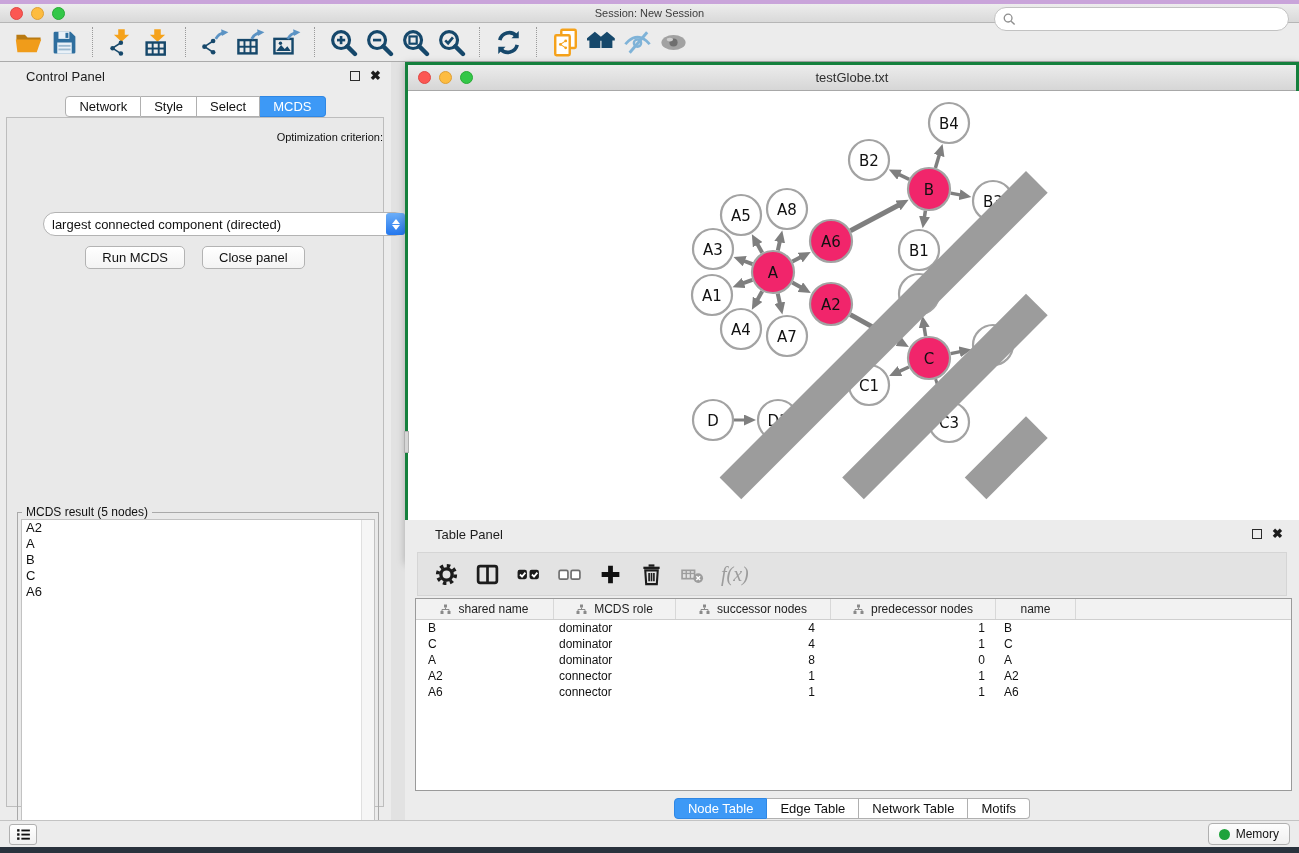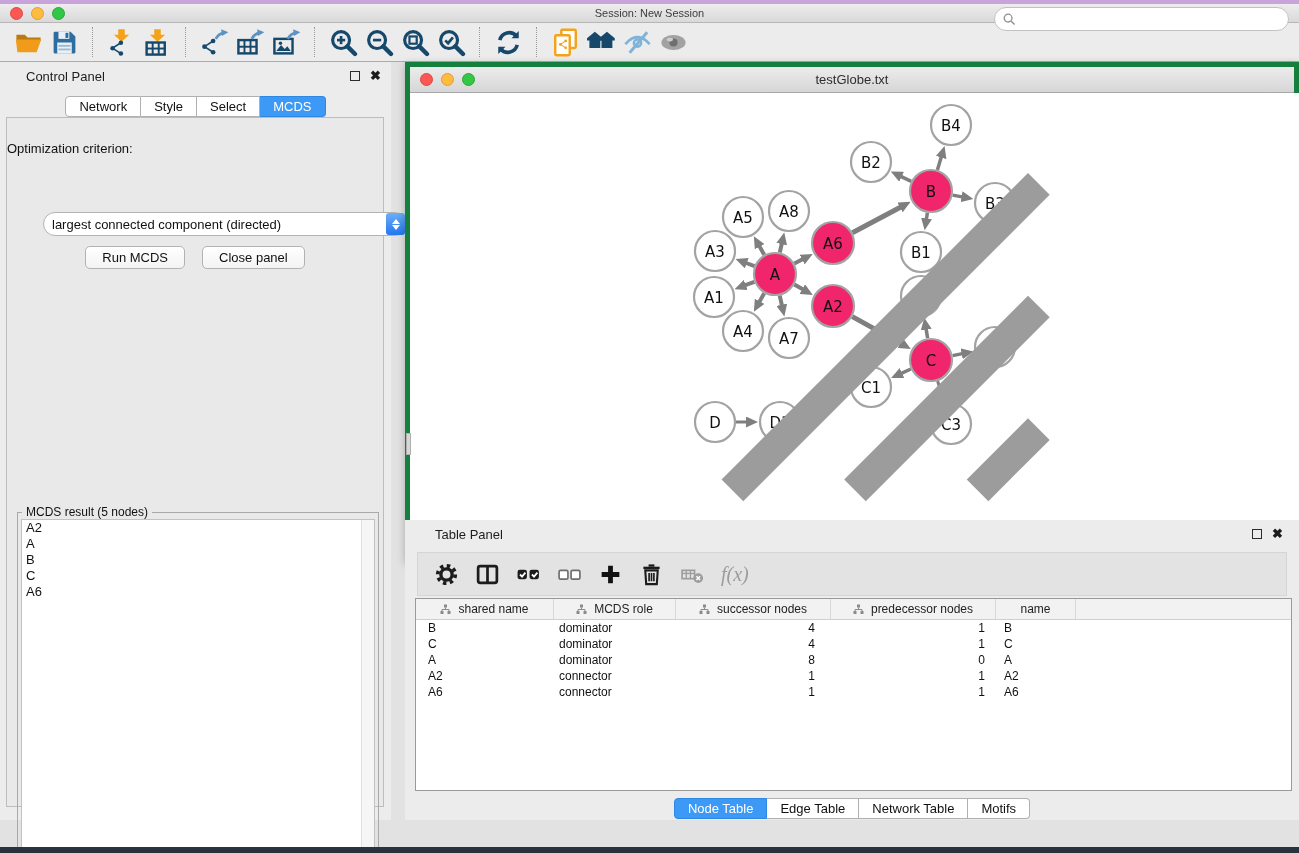--- a/index.html
+++ b/index.html
@@ -41,42 +41,42 @@
   .float-btn { width:10px; height:10px; border:1.6px solid #2b2b2b; display:inline-block; }
   .close-btn { font-size:13px; font-weight:bold; color:#1b1b1b; line-height:10px; }
   .segbar { display:flex; justify-content:center; margin-top:6px; }
   .seg { font-size:13px; color:#111; background:#fff; border:1px solid #b0b0b0; border-left:none;
     padding:2px 13px; height:21px; display:flex; align-items:center; }
   .seg:first-child { border-left:1px solid #b0b0b0; border-radius:4px 0 0 4px; }
   .seg:last-child { border-radius:0 4px 4px 0; }
   .seg.active { background:#3d99f6; border-color:#2f87e4; color:#fff; }
   #cp-page { position:absolute; left:6px; top:55px; width:378px; height:690px;
     border:1px solid #bdbdbd; background:#e9e9e9; }
-  #opt-label { margin-top:23px; text-align:left; font-size:13px; color:#111; }
+  #opt-label { margin-top:13px; text-align:right; font-size:11px; color:#111; }
   #dropdown { position:absolute; left:36px; top:94px; width:364px; height:24px; background:#fff;
     border:1px solid #b3b3b3; border-radius:12px; display:flex; align-items:center; }
   #dropdown .dd-text { flex:1; font-size:13px; padding-left:8px; color:#111; white-space:nowrap; overflow:hidden; }
   #dropdown .dd-stepper { width:19px; height:22px; border-radius:3px 3px; margin-right:1px; border-radius:3px;
     background:linear-gradient(#6caef8,#2477ee); display:flex; flex-direction:column; align-items:center; justify-content:center; gap:1px; }
   .dd-arrow-up { width:0; height:0; border-left:4px solid transparent; border-right:4px solid transparent; border-bottom:5px solid #fff; }
   .dd-arrow-down { width:0; height:0; border-left:4px solid transparent; border-right:4px solid transparent; border-top:5px solid #fff; }
   .btnrow { position:absolute; left:0; top:128px; width:100%; display:flex; justify-content:center; gap:17px; }
   .mac-btn { background:linear-gradient(#ffffff,#f3f3f3); border:1px solid #b3b3b3; border-radius:5px;
     font-size:13px; color:#111; padding:3px 16px; height:23px; }
   #mcds-fieldset { position:absolute; left:10px; top:394px; width:362px; height:346px;
     border:1px solid #a9a9a9; }
   #mcds-legend { position:absolute; left:4px; top:-8px; background:#e9e9e9; padding:0 4px; font-size:12px; color:#111; }
   #mcds-list { position:absolute; left:3px; top:6px; width:354px; height:335px; background:#fff;
     border:1px solid #c2c2c2; overflow:hidden; }
   #mcds-scroll { position:absolute; right:0; top:0; width:13px; height:100%; background:#f6f6f6; border-left:1px solid #e0e0e0; }
   .list-item { font-size:13px; color:#111; padding:0 0 0 4px; height:16px; line-height:16px; }
 
   
   #net-window { position:absolute; left:405px; top:62px; width:894px; height:500px;
-    background:#fff; border:5px solid #15803d; box-shadow:0 2px 8px rgba(0,0,0,0.25); }
+    background:#fff; border:3px solid #15803d; box-shadow:0 2px 8px rgba(0,0,0,0.25); }
   #net-titlebar { position:absolute; left:0; top:0; width:100%; height:26px;
     background:linear-gradient(#ececec,#d6d6d6); border-bottom:1px solid #a8a8a8;
     display:flex; align-items:center; }
   #net-titlebar .title { position:absolute; left:0; right:0; text-align:center; font-size:13px; color:#2e2e2e; }
   #net-canvas { position:absolute; left:0; top:26px; width:892px; height:429px; background:#fff; }
   #net-canvas svg { width:100%; height:100%; }
   #resize-grip { position:absolute; right:1px; bottom:1px; width:14px; height:14px; }
   .pane-handle-v { position:absolute; left:-4px; top:366px; width:5px; height:22px; background:#d6d6d6; border:1px solid #b0b0b0; }
   .pane-handle-h { position:absolute; left:443px; bottom:-4px; width:22px; height:5px; background:#d6d6d6; border:1px solid #b0b0b0; }
 
@@ -612,15 +612,33 @@
         </div>
     </div>
     <div id="tp-tabs" class="segbar">
         <div class="seg active">Node Table</div>
         <div class="seg">Edge Table</div>
         <div class="seg">Network Table</div>
         <div class="seg">Motifs</div>
       </div>
   </div>
 
+  <div id="statusbar">
+    <span id="list-btn">
+        <svg viewBox="0 0 24 24" width="17" height="17">
+          <g fill="#111">
+            <rect x="3" y="4.5" width="3.4" height="3.4"></rect>
+            <rect x="9" y="5" width="12" height="2.6"></rect>
+            <rect x="3" y="10.3" width="3.4" height="3.4"></rect>
+            <rect x="9" y="10.8" width="12" height="2.6"></rect>
+            <rect x="3" y="16.1" width="3.4" height="3.4"></rect>
+            <rect x="9" y="16.6" width="12" height="2.6"></rect>
+          </g>
+        </svg>
+      </span>
+    <span id="memory-btn">
+      <span id="memory-dot"></span>
+      <span>Memory</span>
+    </span>
+  </div>
 
   <div id="desktop-bottom"></div>
 </div>
 
 </body></html>

